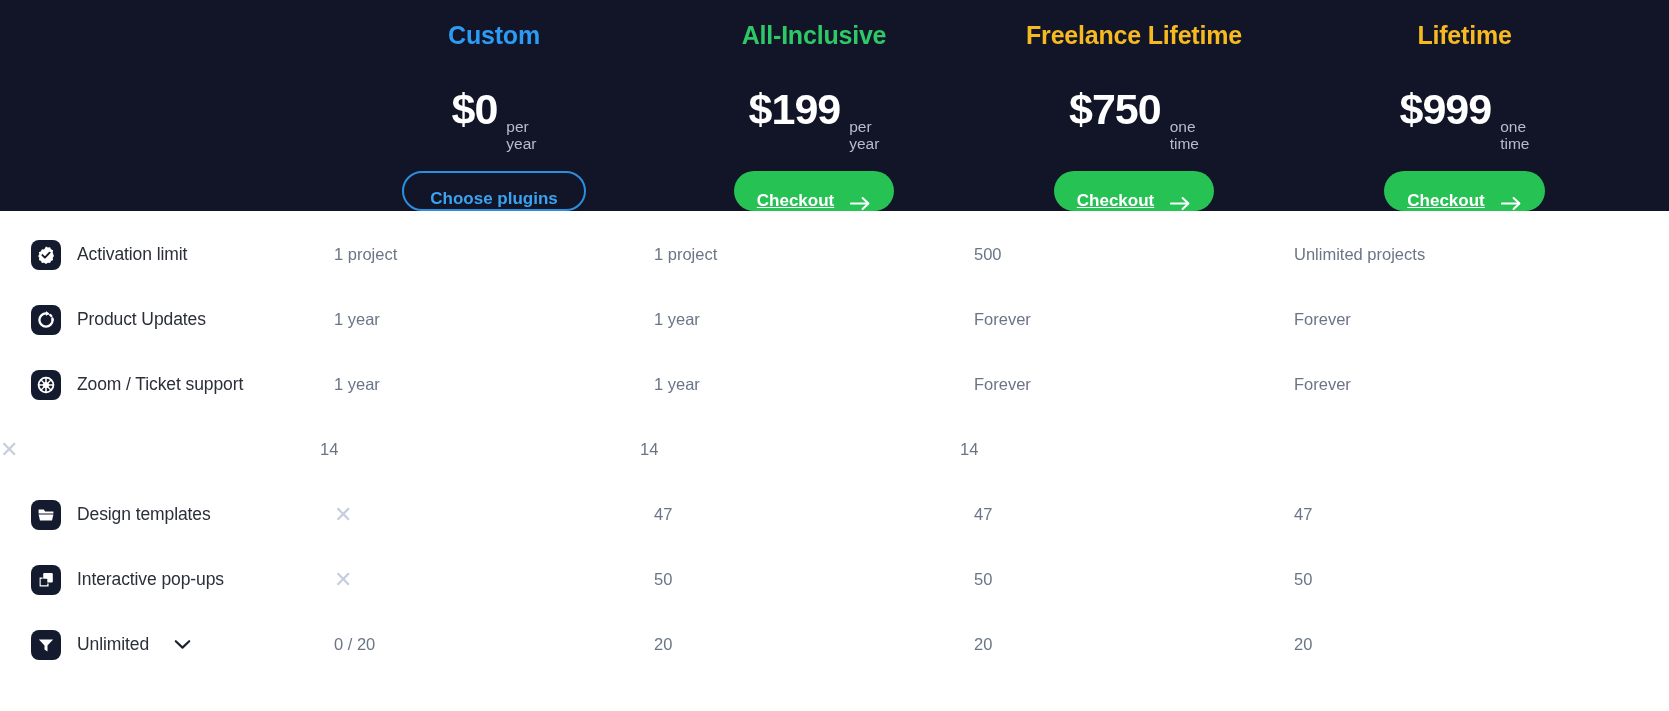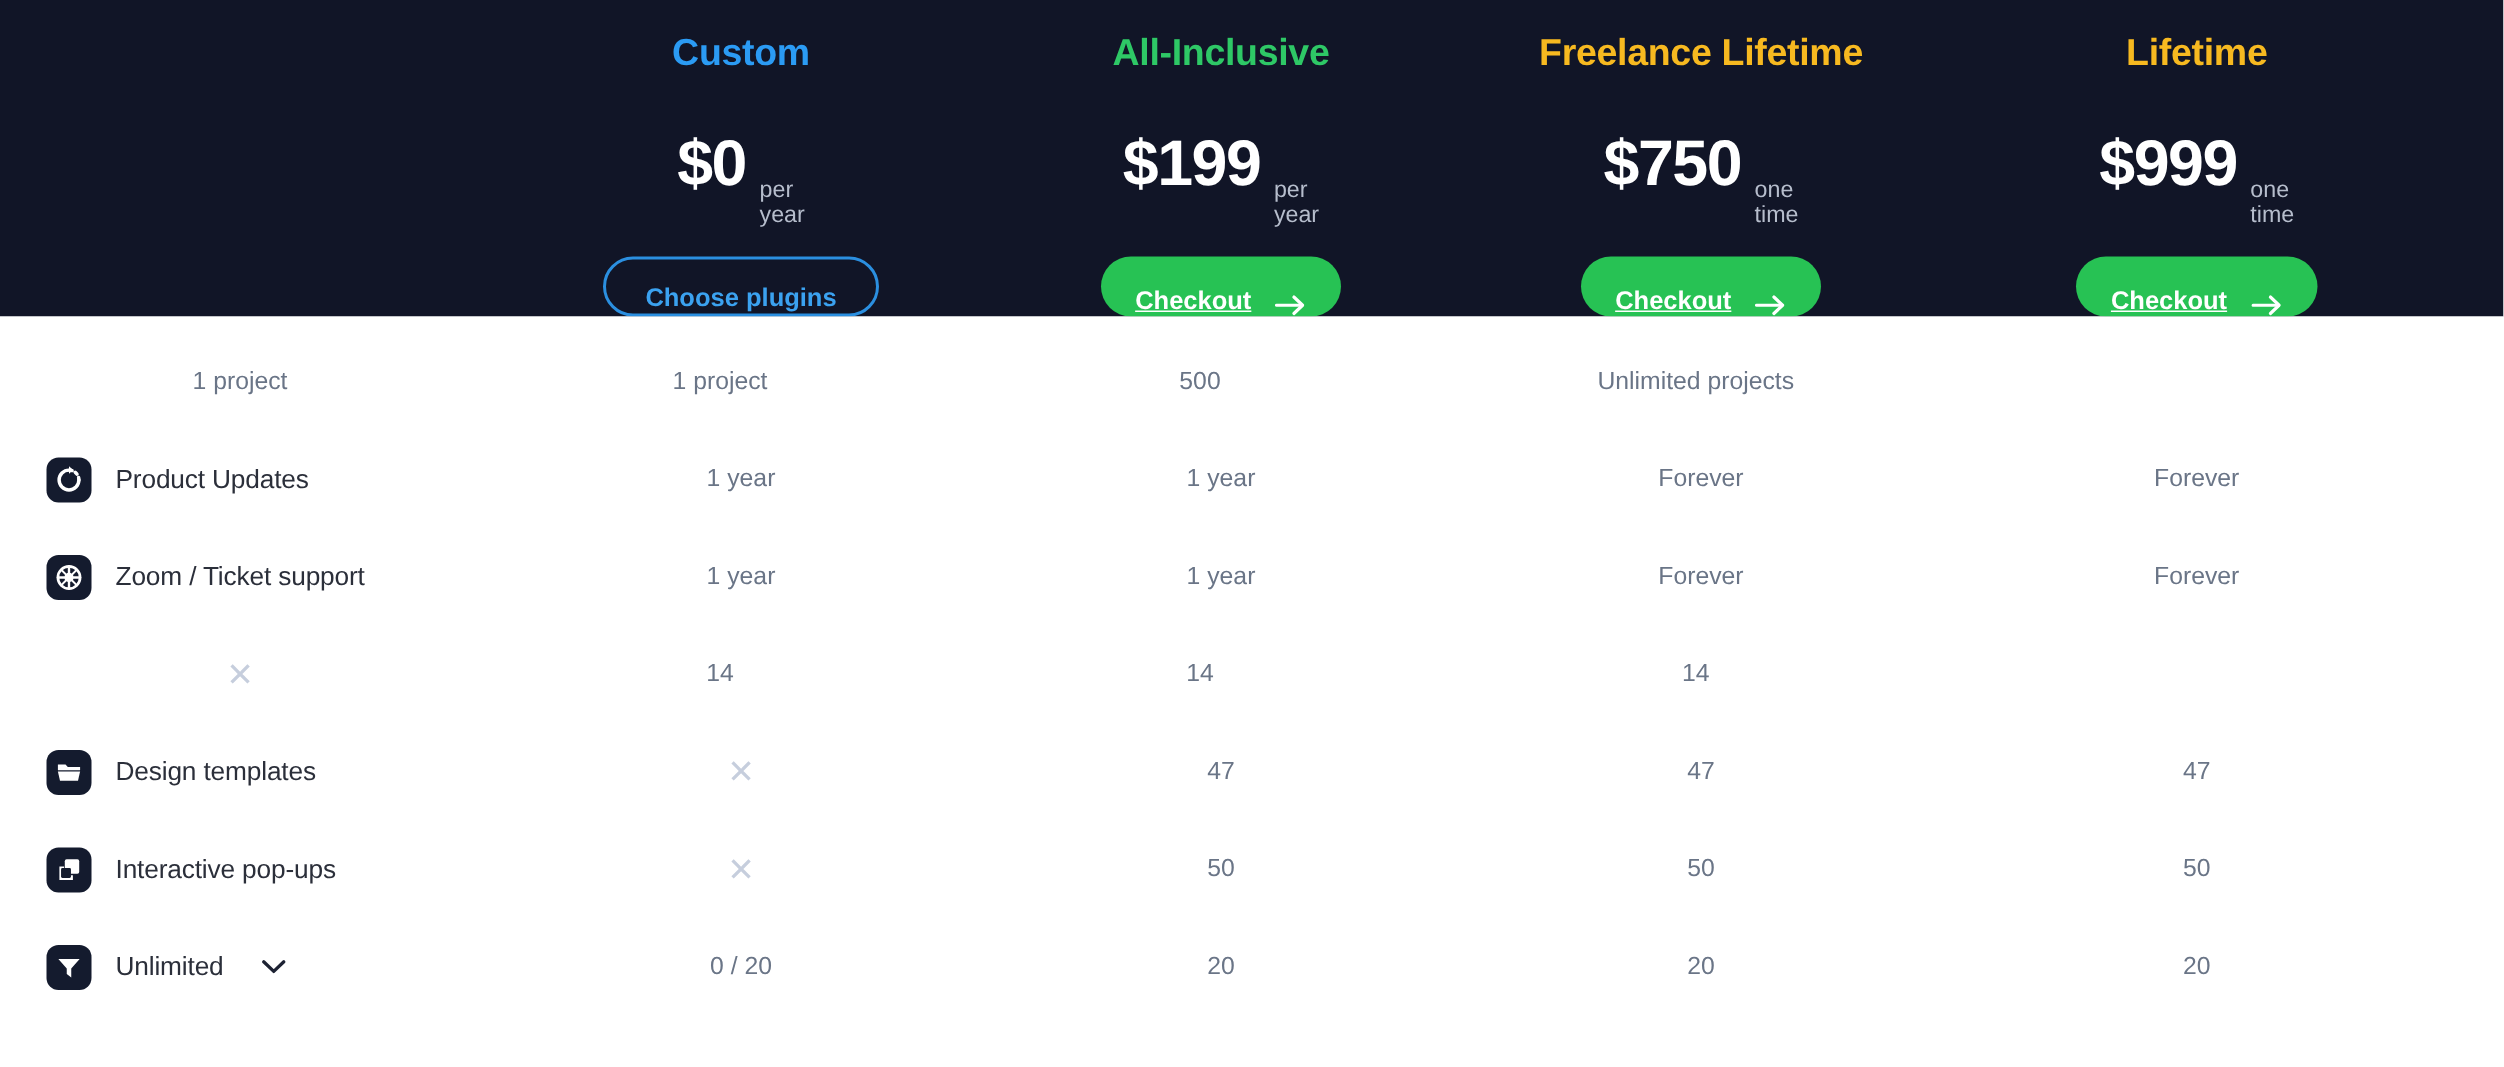--- a/index.html
+++ b/index.html
@@ -159,21 +159,21 @@
   .chev {
     margin-left: 9px;
     display: inline-flex;
     align-items: center;
     cursor: pointer;
   }
 
   .val-cell {
     flex: 0 0 320px;
     width: 320px;
-    text-align: center;
+    text-align: left;
     font-size: 16.5px;
     color: #6a7587;
     white-space: nowrap;
   }
   .val-cell.wide { flex: 0 0 341px; width: 341px; }
 
   .val-cell.cross {
     color: #c6cedd;
     font-size: 22px;
     line-height: 1;
@@ -258,20 +258,29 @@
             <path d="M12.6 2 L18.4 7.5 L12.6 13" stroke="#ffffff" stroke-width="2.1" stroke-linecap="round" stroke-linejoin="round" fill="none"></path>
           </svg>
         </span>
       </div>
     </div>
   </div>
 
   <div class="features">
 
     <div class="feature-row">
+      <div class="feature-label-cell">
+        <span class="feat-icon">
+          <svg width="20" height="20" viewBox="0 0 20 20">
+            <path fill="#ffffff" d="M10 1.4l1.9 1.2 2.2-.4.9 2.1 2.1.9-.4 2.2L17.9 11l-1.2 1.9.4 2.2-2.1.9-.9 2.1-2.2-.4L10 19l-1.9-1.3-2.2.4-.9-2.1-2.1-.9.4-2.2L2.1 11l1.2-1.6-.4-2.2 2.1-.9.9-2.1 2.2.4z"></path>
+            <path d="M6.4 10.1 L8.9 12.6 L13.6 7.7" stroke="#141b2e" stroke-width="1.9" fill="none" stroke-linecap="round" stroke-linejoin="round"></path>
+          </svg>
+        </span>
+        <span class="feature-label">Activation limit</span>
+      </div>
       <div class="val-cell">1 project</div>
       <div class="val-cell">1 project</div>
       <div class="val-cell">500</div>
       <div class="val-cell wide">Unlimited projects</div>
     </div>
 
     <div class="feature-row">
       <div class="feature-label-cell">
         <span class="feat-icon">
           <svg width="20" height="20" viewBox="0 0 20 20">

